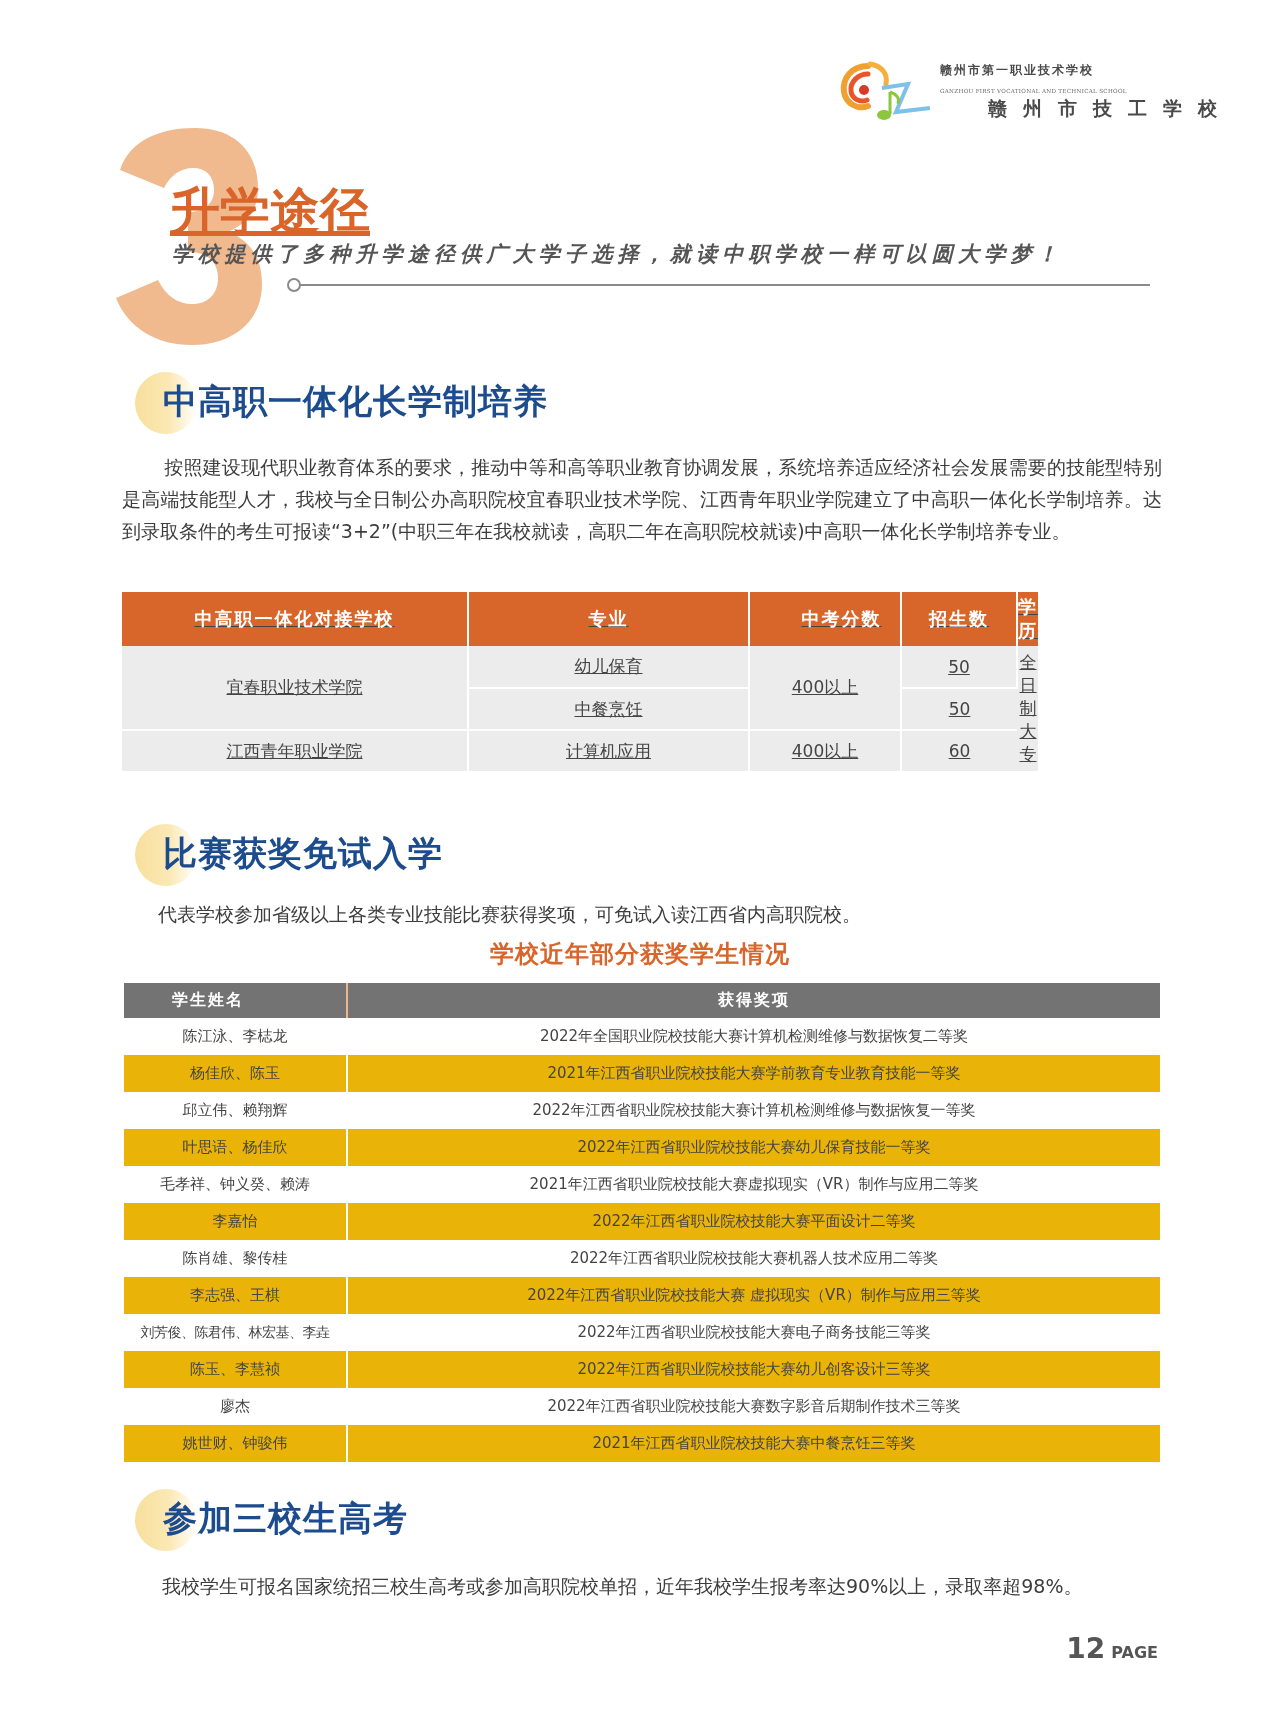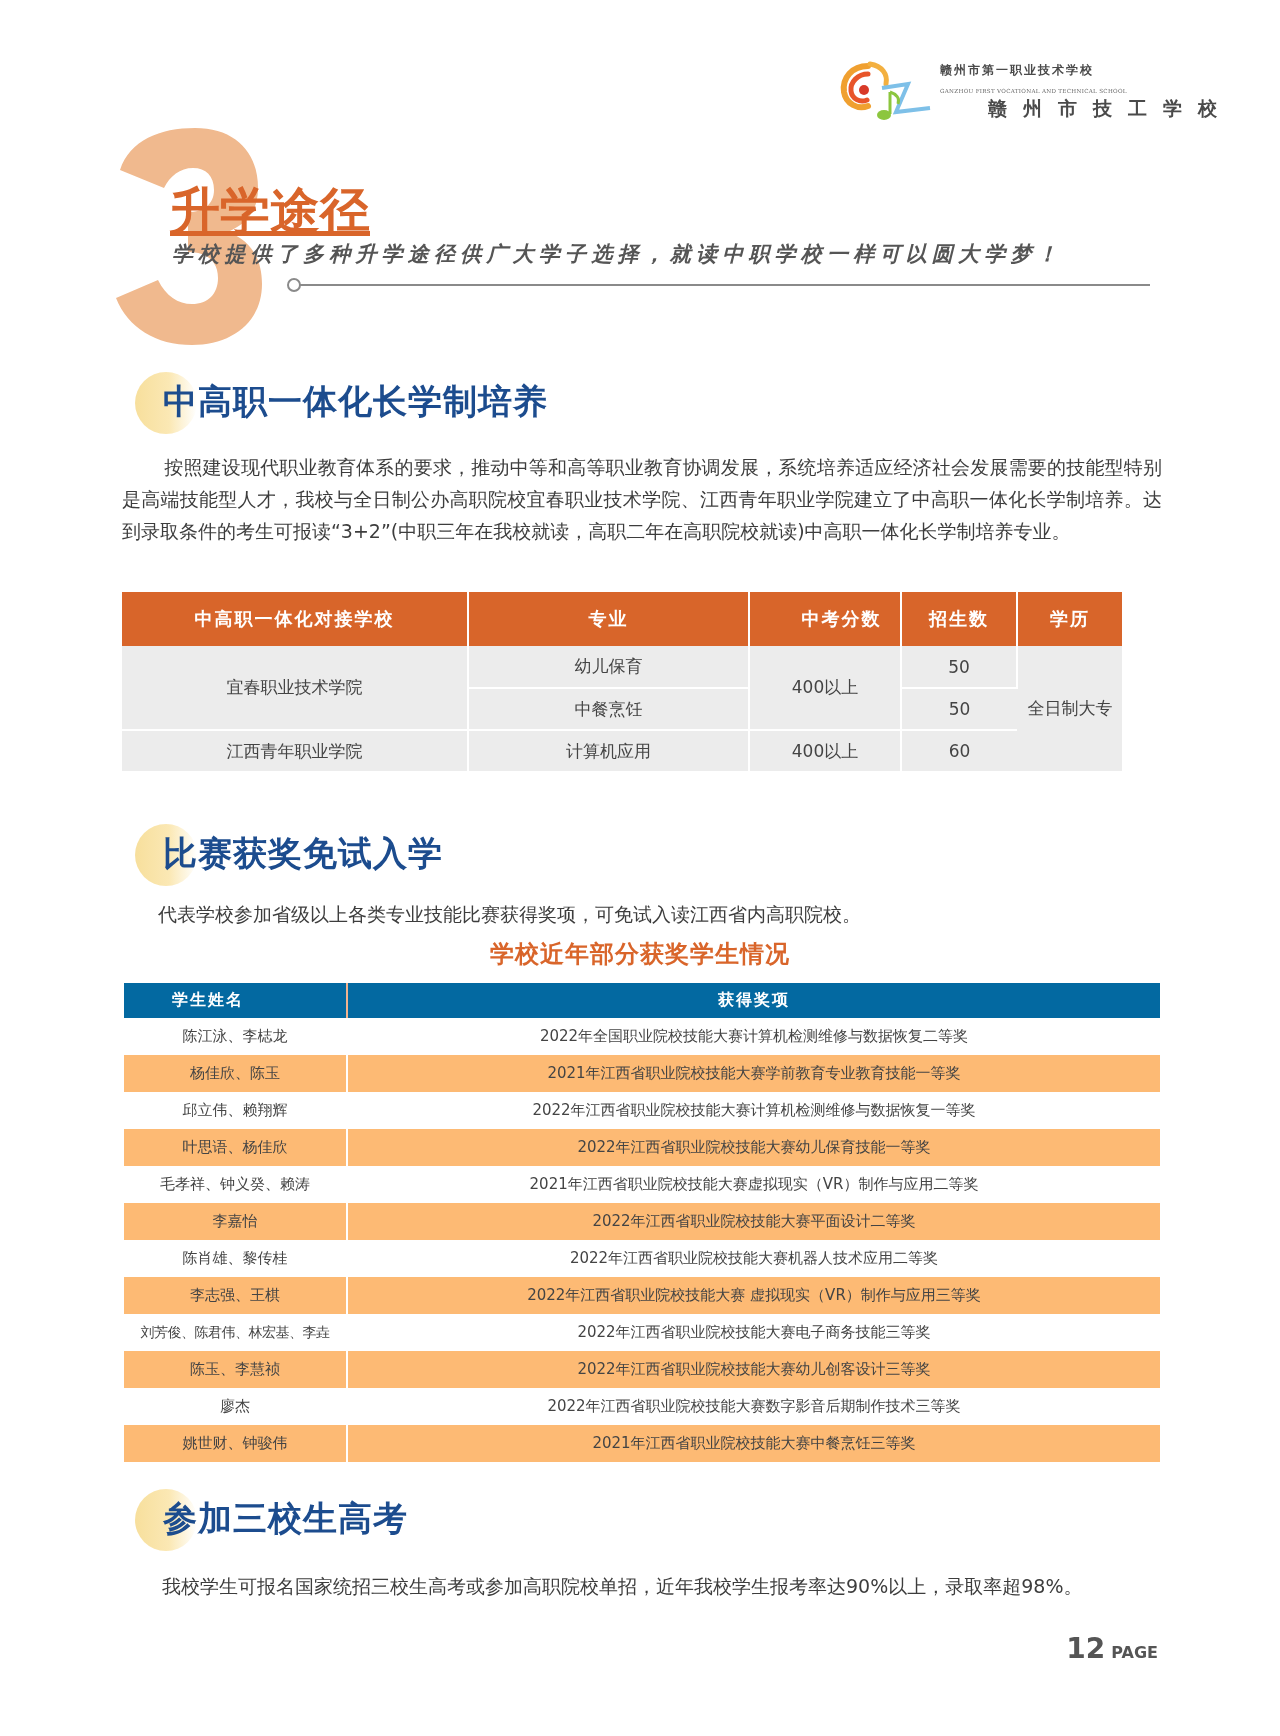--- a/index.html
+++ b/index.html
@@ -25,36 +25,36 @@
   
   .sec-head { position: absolute; left: 135px; height: 64px; display: flex; align-items: center; }
   .sec-circle { position: absolute; left: 0; top: 2px; width: 62px; height: 62px; border-radius: 50%;
     background: linear-gradient(90deg, #f7df9c 0%, #fbe8b4 55%, rgba(255,255,255,0) 100%); }
   .sec-title { position: relative; left: 28px; font-size: 34px; font-weight: bold; color: #1c4c8e; white-space: nowrap; letter-spacing: 1px; }
 
   .para { position: absolute; left: 122px; width: 1040px; font-size: 19px; line-height: 32px; color: #3d3d3d; text-align: justify; }
   .para .indent { display: inline-block; width: 42px; }
 
   
-  .t1 { position: absolute; left: 122px; top: 592px; width: 1000px; border-collapse: collapse; font-size: 17px; color: #444; }
+  .t1 { position: absolute; left: 122px; top: 592px; width: 916px; border-collapse: collapse; font-size: 17px; color: #444; text-decoration: underline; }
   .t1 th { background: #d8652a; color: #fff; font-weight: bold; height: 54px; font-size: 18px; letter-spacing: 2px; border-right: 2px solid #fff; }
   .t1 th:last-child { border-right: none; }
   .t1 td { background: #ececec; text-align: center; height: 42px; border-right: 2px solid #fff; border-bottom: 2px solid #fff; }
   .t1 td:last-child { border-right: none; }
 
   .awards-caption { position: absolute; left: 0; width: 1280px; top: 938px; text-align: center; font-size: 24px; font-weight: bold; color: #d9652a; letter-spacing: 1px; }
 
   
   .t2 { position: absolute; left: 124px; top: 983px; width: 1036px; border-collapse: collapse; font-size: 15px; color: #444; }
-  .t2 th { background: #0369a1; color: #fff; font-weight: bold; height: 35px; font-size: 16px; letter-spacing: 2px; }
+  .t2 th { background: #737373; color: #fff; font-weight: bold; height: 35px; font-size: 16px; letter-spacing: 2px; }
   .t2 th.c1 { width: 223px; text-align: left; padding-left: 48px; border-right: 2px solid #f2b38f; }
   .t2 td { height: 37px; text-align: center; }
   .t2 td.c1 { width: 223px; border-right: 2px solid #fff; }
   .t2 tr.odd td { background: #ffffff; }
-  .t2 tr.even td { background: #fdba74; }
+  .t2 tr.even td { background: #eab308; }
   .t2 td.small { font-size: 14px; letter-spacing: -0.5px; }
 
   .page-num { right: 122px; top: 1632px; font-size: 28px; font-weight: bold; color: #555; white-space: nowrap; }
   .page-num .pg { font-size: 16px; margin-left: 6px; }
 </style>
 </head>
 <body>
 
 <div class="abs logo-icon">
   <svg width="96" height="66" viewBox="0 0 96 66">

